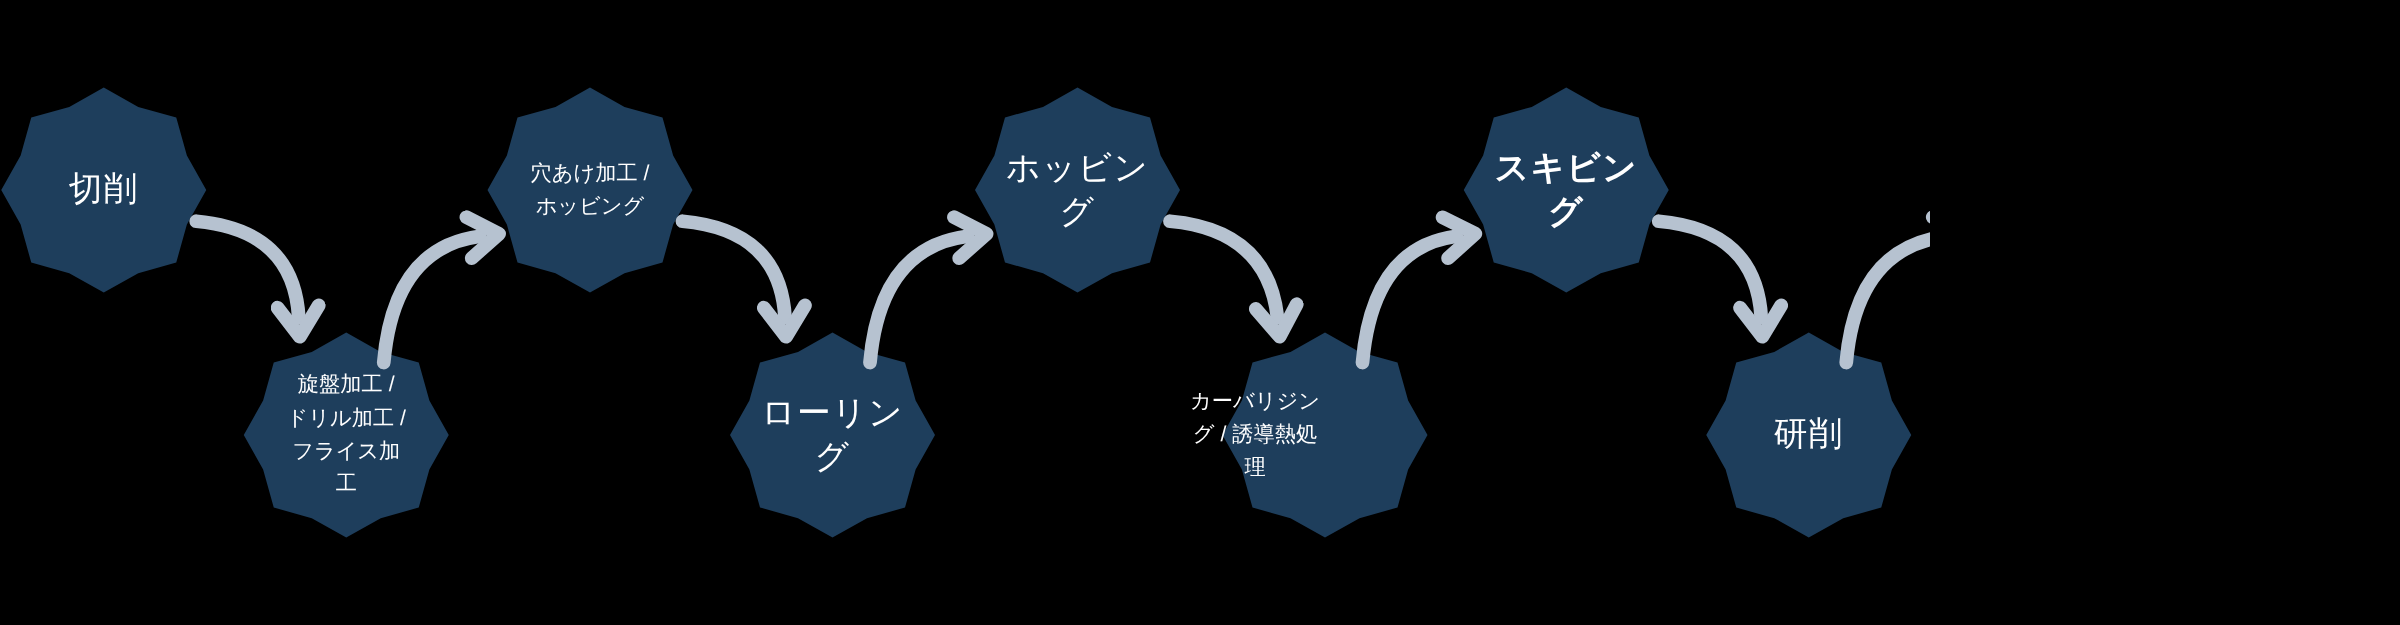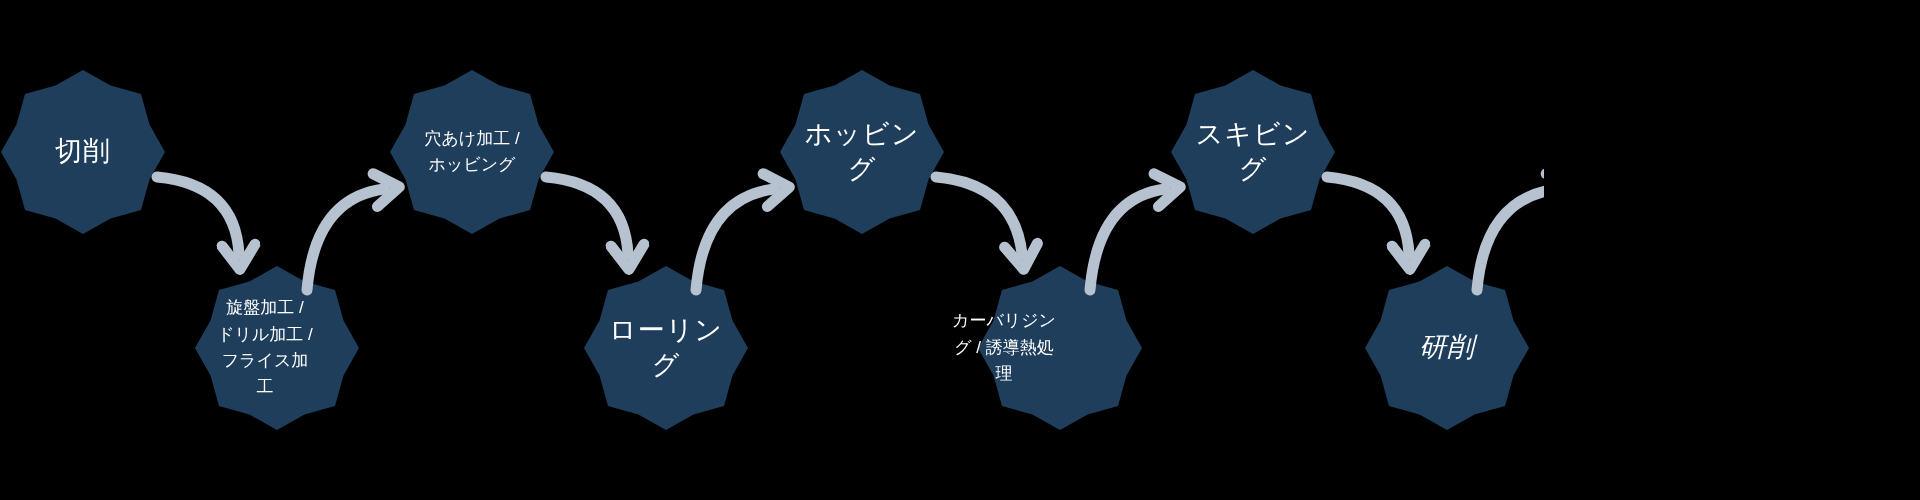--- a/index.html
+++ b/index.html
@@ -64,21 +64,21 @@
       <path class="arrow" d="M696,290 Q704,198 774,189" marker-end="url(#head)"></path>
       <path class="arrow" d="M936,177 Q1014,184 1022,254" marker-end="url(#head)"></path>
       <path class="arrow" d="M1090,290 Q1098,198 1165,189" marker-end="url(#head)"></path>
       <path class="arrow" d="M1327,177 Q1405,184 1409,254" marker-end="url(#head)"></path>
       <path class="arrow" d="M1477,290 Q1485,198 1557,189" marker-end="url(#head)"></path>
       <path class="arrow" d="M1719,177 Q1797,184 1798,254" marker-end="url(#head)"></path>
     </g>
   </svg>
 
   <div class="step-label label-lg" style="left:13px;  top:82px;  width:140px;height:140px;">切削</div>
-  <div class="step-label label-sm" style="left:216px; top:278px; width:98px; height:140px;">旋盤加工 / ドリル加工 / フライス加工</div>
+  <div class="step-label label-sm" style="left:228px; top:278px; width:98px; height:140px;">旋盤加工 / ドリル加工 / フライス加工</div>
   <div class="step-label label-sm" style="left:419px; top:82px;  width:106px;height:140px;">穴あけ加工 / ホッビング</div>
   <div class="step-label label-lg" style="left:596px; top:278px; width:140px;height:140px;">ローリング</div>
   <div class="step-label label-lg" style="left:792px; top:82px;  width:140px;height:140px;">ホッビング</div>
   <div class="step-label label-sm" style="left:951px;top:278px; width:106px;height:140px;">カーバリジング / 誘導熱処理</div>
-  <div class="step-label label-lg" style="left:1183px;top:82px;  width:140px;height:140px;">スキビング</div>
-  <div class="step-label label-lg" style="left:1377px;top:278px; width:140px;height:140px;font-style:italic;">研削</div>
+  <div class="step-label label-lg" style="left:1183px;top:82px;  width:140px;height:140px;font-weight:bold;">スキビング</div>
+  <div class="step-label label-lg" style="left:1377px;top:278px; width:140px;height:140px;">研削</div>
 
 </div>
 
 </body></html>

